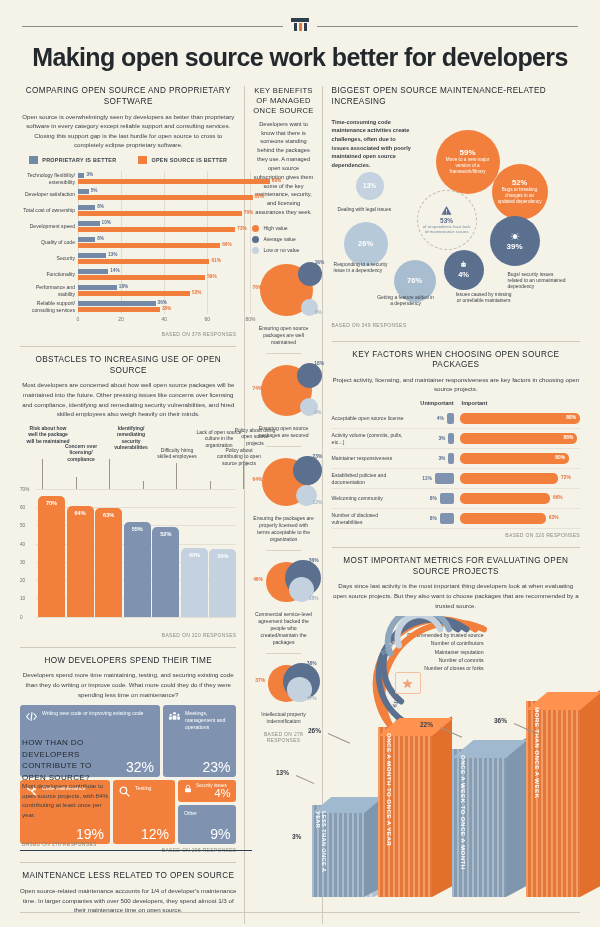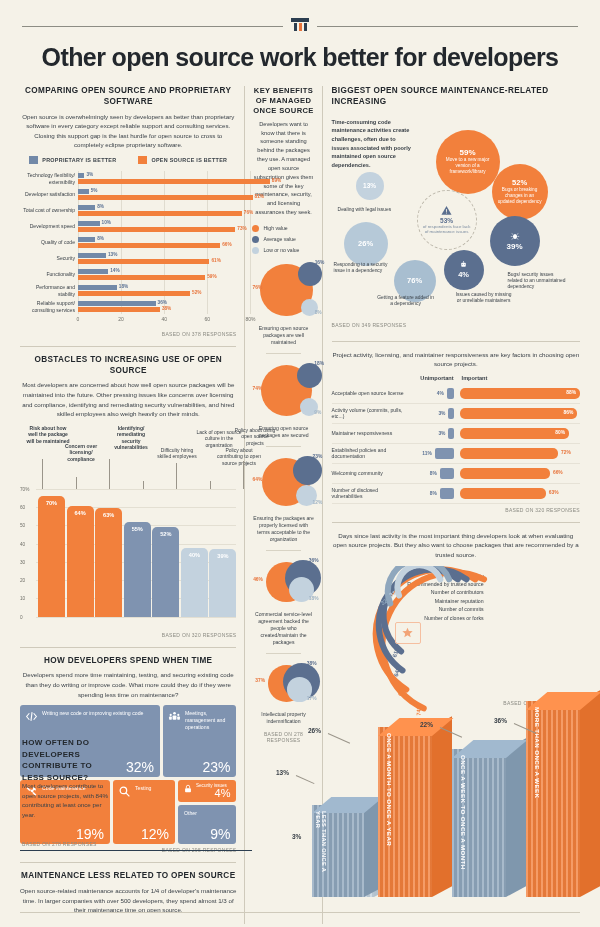--- a/index.html
+++ b/index.html
@@ -28,21 +28,21 @@
   
   .cols { display:flex; padding: 10px 20px 0; gap:0; }
   .col-left { width: 252px; padding-right:8px; }
   .col-mid  { width: 86px; padding:0 7px; border-left:1px solid #cfcabb; border-right:1px solid #cfcabb; }
   .col-right{ flex:1; padding-left:9px; }
 
   .panel { margin-bottom: 9px; }
   .panel-sep { border-top:1px solid #cfcabb; margin: 7px 0 8px; }
 
   h2.sec {
-    font-size: 8.2px; font-weight:bold; letter-spacing:0.35px;
+    font-size: 8.2px; font-weight:normal; letter-spacing:0.35px;
     text-align:center; color:#23282d; line-height:1.3; margin-bottom:4px;
   }
   p.blurb { font-size:6.2px; line-height:1.55; text-align:center; color:#3a4148; margin-bottom:6px; }
   p.blurb.left { text-align:left; }
   .src { font-size:5px; letter-spacing:0.3px; color:#8a8a82; text-align:right; margin-top:3px; }
   .src.left { text-align:left; }
 
   
   .legend { display:flex; justify-content:center; gap:22px; margin: 6px 0 7px; }
   .leg { display:flex; align-items:center; gap:4px; }
@@ -147,21 +147,21 @@
     <div class="rule-row">
       <div class="rule"></div>
       <div class="logo">
         <span class="lt"></span>
           <span class="l1"></span>
           <span class="l2"></span>
           <span class="l3"></span>
       </div>
       <div class="rule"></div>
     </div>
-    <h1 class="title">Other open source work better for developers</h1>
+    <h1 class="title">Making open source work better for developers</h1>
   </div>
 
   <div class="cols">
 
     <div class="col-left">
 
       <div class="panel">
         <h2 class="sec">COMPARING OPEN SOURCE AND PROPRIETARY SOFTWARE</h2>
         <p class="blurb">Open source is overwhelmingly seen by developers as better than proprietary software in every category except reliable support and consulting services. Closing this support gap is the last hurdle for open source to cross to completely eclipse proprietary software.</p>
         <div class="legend">
@@ -337,21 +337,21 @@
                 <div class="vv">39%</div>
               </div>
             </div>
           </div>
         <div class="src">BASED ON 320 RESPONSES</div>
       </div>
 
       <div class="panel-sep"></div>
 
       <div class="panel">
-        <h2 class="sec">HOW DEVELOPERS SPEND WHEN TIME</h2>
+        <h2 class="sec">HOW DEVELOPERS SPEND THEIR TIME</h2>
         <p class="blurb">Developers spend more time maintaining, testing, and securing existing code than they do writing or improve code. What more could they do if they were spending less time on maintenance?</p>
         <div class="tree">
           <div class="trow">
             <div class="tcell blue" style="width:140px;height:72px">
               <svg class="ic" viewBox="0 0 24 24" fill="none" stroke="currentColor" stroke-width="2">
                   <polyline points="8 6 3 12 8 18"></polyline>
                   <polyline points="16 6 21 12 16 18"></polyline>
                   <line x1="13" y1="4" x2="11" y2="20"></line>
                 </svg>
               <div class="tl">Writing new code or improving existing code</div>
@@ -549,20 +549,21 @@
               </svg>
               <div style="font-size:6.5px;font-weight:bold;color:#5b6f8f;margin-top:1px">53%</div>
               <div style="font-size:4.4px;line-height:1.25;color:#7b8ca0;padding:0 5px">of respondents face lack of maintenance issues</div>
             </div>
           </div>
       </div>
 
       <div class="panel-sep"></div>
 
       <div class="panel">
+        <h2 class="sec">KEY FACTORS WHEN CHOOSING OPEN SOURCE PACKAGES</h2>
         <p class="blurb">Project activity, licensing, and maintainer responsiveness are key factors in choosing open source projects.</p>
         <div class="kf-head">
           <span style="width:76px"></span>
           <span style="width:46px;text-align:right">Unimportant</span>
           <span style="flex:1;padding-left:8px">Important</span>
         </div>
         <div id="kfrows">
             <div class="kfrow">
               <div class="kcat">Acceptable open source license</div>
               <div class="kun">
@@ -632,20 +633,21 @@
                 <span class="kv2 out" style="left:95.21052631578947px;top:2px">63%</span>
               </div>
             </div>
           </div>
         <div class="src">BASED ON 320 RESPONSES</div>
       </div>
 
       <div class="panel-sep"></div>
 
       <div class="panel">
+        <h2 class="sec">MOST IMPORTANT METRICS FOR EVALUATING OPEN SOURCE PROJECTS</h2>
         <p class="blurb">Days since last activity is the most important thing developers look at when evaluating open source projects. But they also want to choose packages that are recommended by a trusted source.</p>
         <div class="donutwrap" id="donut">
           <div class="dlabels" id="dlabels">
               <div>Days since last activity</div>
               <div>Recommended by trusted source</div>
               <div>Number of contributors</div>
               <div>Maintainer reputation</div>
               <div>Number of commits</div>
               <div>Number of clones or forks</div>
             </div>
@@ -669,21 +671,21 @@
                 <polygon points="12,3 14.6,9.3 21.5,9.8 16.3,14.2 17.9,20.9 12,17.3 6.1,20.9 7.7,14.2 2.5,9.8 9.4,9.3"></polygon>
               </svg>
             </div>
           </div>
       </div>
     </div>
   </div>
 
   <div class="threed" id="threed" style="position:absolute;left:0;right:0;bottom:22px;height:190px">
     <div class="left-rule" style="bottom:54px"></div>
-    <h2 class="sec" style="position:absolute;left:22px;top:22px;width:90px;text-align:left;line-height:1.45;font-size:8px">HOW OFTEN DO DEVELOPERS CONTRIBUTE TO LESS SOURCE?</h2>
+    <h2 class="sec" style="position:absolute;left:22px;top:22px;width:90px;text-align:left;line-height:1.45;font-size:8px">HOW THAN DO DEVELOPERS CONTRIBUTE TO OPEN SOURCE?</h2>
     <p class="blurb left" style="position:absolute;left:22px;top:66px;width:86px">Most developers contribute to open source projects, with 84% contributing at least once per year.</p>
     <div class="src left" style="position:absolute;left:22px;top:123px">BASED ON 278 RESPONSES</div>
   <div class="bar3d" style="left: 330px; bottom: 8px; width: 44px; height: 26px;">
         <div style="position: absolute; left: 44px; bottom: 0px; width: 14px; height: 26px; background: rgb(179, 194, 206); transform: skewY(-28deg); transform-origin: left bottom;"></div>
         <div style="position: absolute; left: 0px; bottom: 0px; width: 44px; height: 26px; background: repeating-linear-gradient(90deg, rgba(255, 255, 255, 0.22) 0px, rgba(255, 255, 255, 0.22) 2px, rgba(0, 0, 0, 0.06) 2px, rgba(0, 0, 0, 0.06) 5px) rgb(195, 210, 222);"></div>
         <div style="position: absolute; left: 0px; top: -6.3px; width: 44px; height: 12.6px; background: rgb(213, 228, 240); transform: skewX(-50deg); transform-origin: left bottom;"></div>
         <div class="btxt" style="left: 4px; top: 8px; font-size: 5px; color: rgb(255, 255, 255);">NEVER</div>
       </div>
       <div class="pct3d" style="left: 292px; top: 118px;">3%</div>
       <div class="pline" style="left: 312px; top: 124px; width: 16px; transform: rotate(24deg);"></div>

